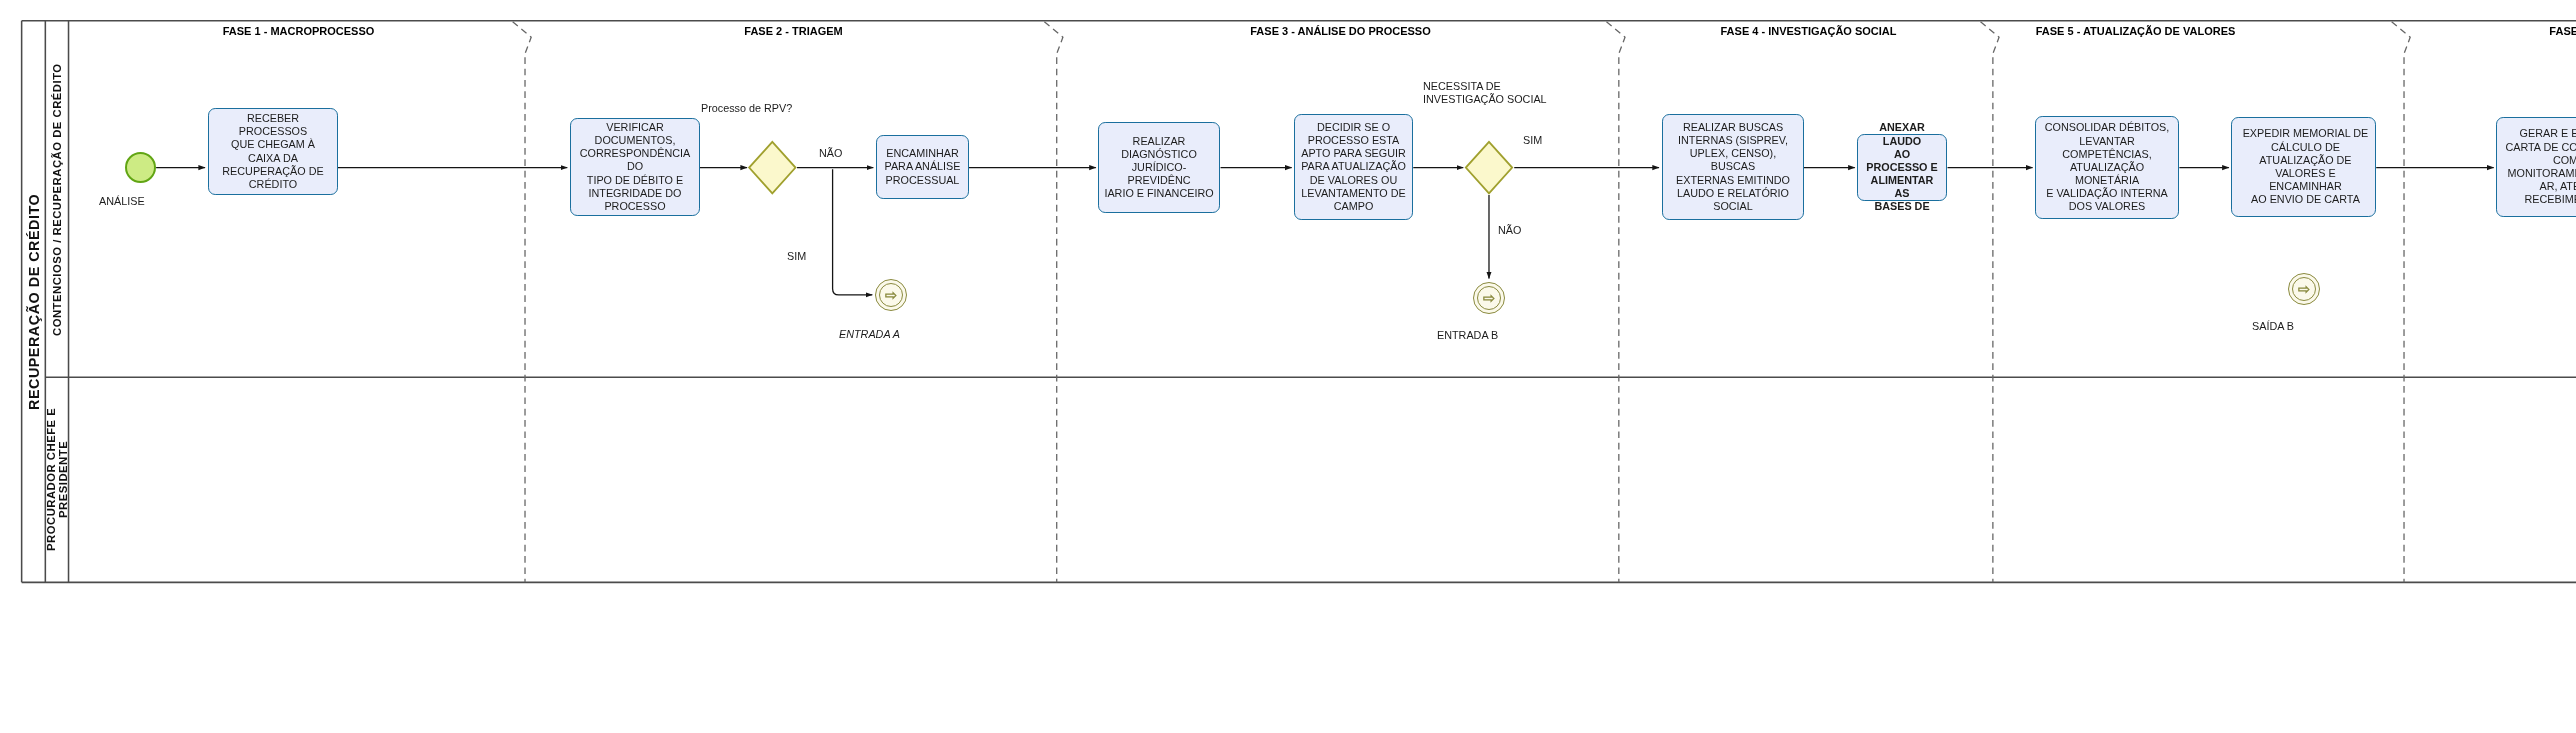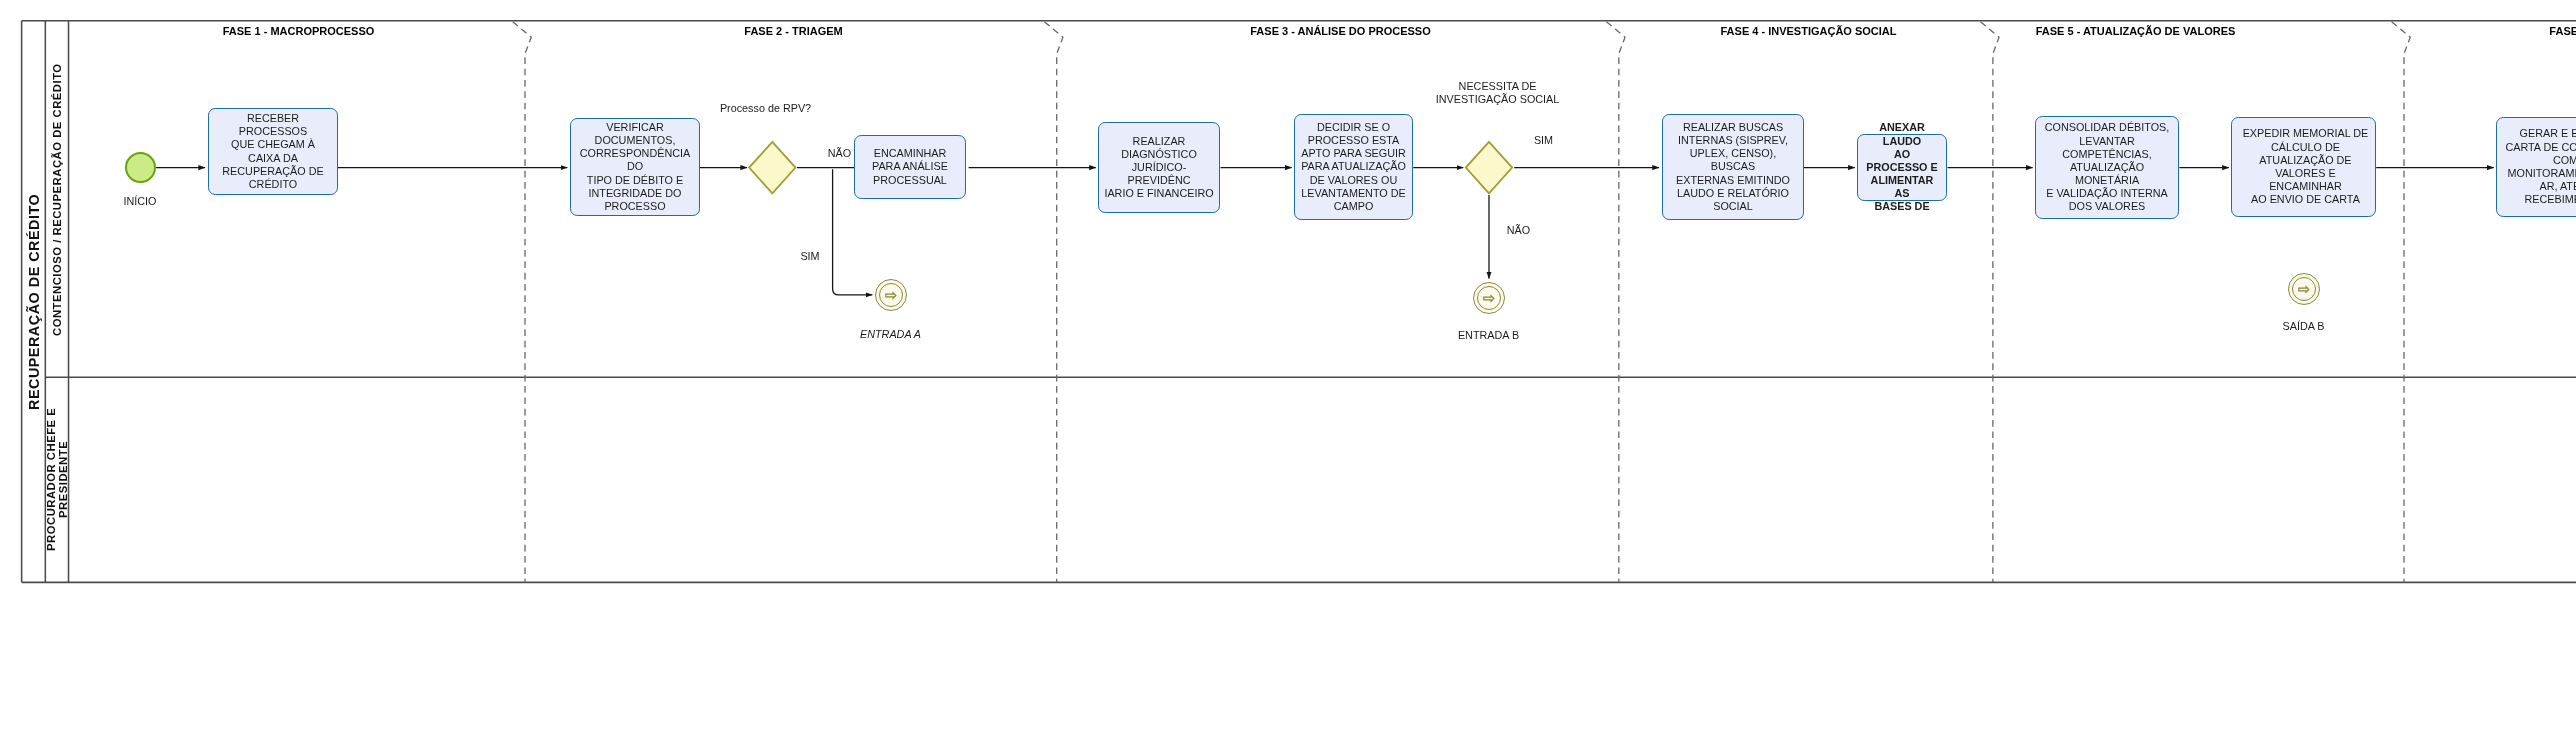--- a/index.html
+++ b/index.html
@@ -44,21 +44,21 @@
     display:flex; align-items:center; justify-content:center;
   }
   .event-link .ring {
     width:24px; height:24px; border-radius:50%; border:1.5px solid #8A8A3F;
     box-sizing:border-box; display:flex; align-items:center; justify-content:center;
   }
   .event-link .glyph { font-size:14.4px; color:#8A8A3F; line-height:1; font-weight:bold; }
 
   
   .flabel {
-    position:absolute; text-align:center; font-size:10.8px; color:#1c1c1c;
+    position:absolute; text-align:left; font-size:10.8px; color:#1c1c1c;
     white-space:pre-line; line-height:1.2;
   }
 </style>
 </head>
 <body>
 
 <div class="canvas">
 
   <svg class="overlay" width="3825" height="734" viewBox="0 0 7424 1424">
     <defs>
@@ -130,21 +130,21 @@
   <div class="vlabel lane-label" style="left:45px; top:377px; width:23px; height:205px;">PROCURADOR CHEFE E PRESIDENTE</div>
 
   <div class="phase-header" style="left:144px;">FASE 1 - MACROPROCESSO</div>
   <div class="phase-header" style="left:639px;">FASE 2 - TRIAGEM</div>
   <div class="phase-header" style="left:1186px;">FASE 3 - ANÁLISE DO PROCESSO</div>
   <div class="phase-header" style="left:1654px;">FASE 4 - INVESTIGAÇÃO SOCIAL</div>
   <div class="phase-header" style="left:1981px;">FASE 5 - ATUALIZAÇÃO DE VALORES</div>
   <div class="phase-header" style="left:2469px;">FASE 6 - ENVIO DE CARTAS</div>
 
   <div class="event-start" style="left:125px; top:152px;"></div>
-  <div class="flabel" style="left:99px; top:195px; width:82px;">INÍCIO</div>
+  <div class="flabel" style="left:99px; top:195px; width:82px;">ANÁLISE</div>
 
   <div class="event-link" style="left:875px; top:279px;">
     <div class="ring">
       <span class="glyph">⇨</span>
     </div>
   </div>
   <div class="flabel" style="left:839px; top:328px; width:103px;font-style:italic;">ENTRADA A</div>
 
   <div class="event-link" style="left:1473px; top:282px;">
     <div class="ring">
@@ -173,21 +173,21 @@
 QUE CHEGAM À
 CAIXA DA
 RECUPERAÇÃO DE
 CRÉDITO</div>
   <div class="task" style="left:570px; top:118px; width:130px; height:98px;">VERIFICAR
 DOCUMENTOS,
 CORRESPONDÊNCIA DO
 TIPO DE DÉBITO E
 INTEGRIDADE DO
 PROCESSO</div>
-  <div class="task" style="left:854px; top:135px; width:112px; height:64px;">ENCAMINHAR
+  <div class="task" style="left:876px; top:135px; width:93px; height:64px;">ENCAMINHAR
 PARA ANÁLISE
 PROCESSUAL</div>
   <div class="task" style="left:1098px; top:122px; width:122px; height:91px;">REALIZAR
 DIAGNÓSTICO
 JURÍDICO-PREVIDÊNC
 IARIO E FINANCEIRO</div>
   <div class="task" style="left:1294px; top:114px; width:119px; height:106px;text-align:center;">DECIDIR SE O
 PROCESSO ESTA
 APTO PARA SEGUIR
 PARA ATUALIZAÇÃO

